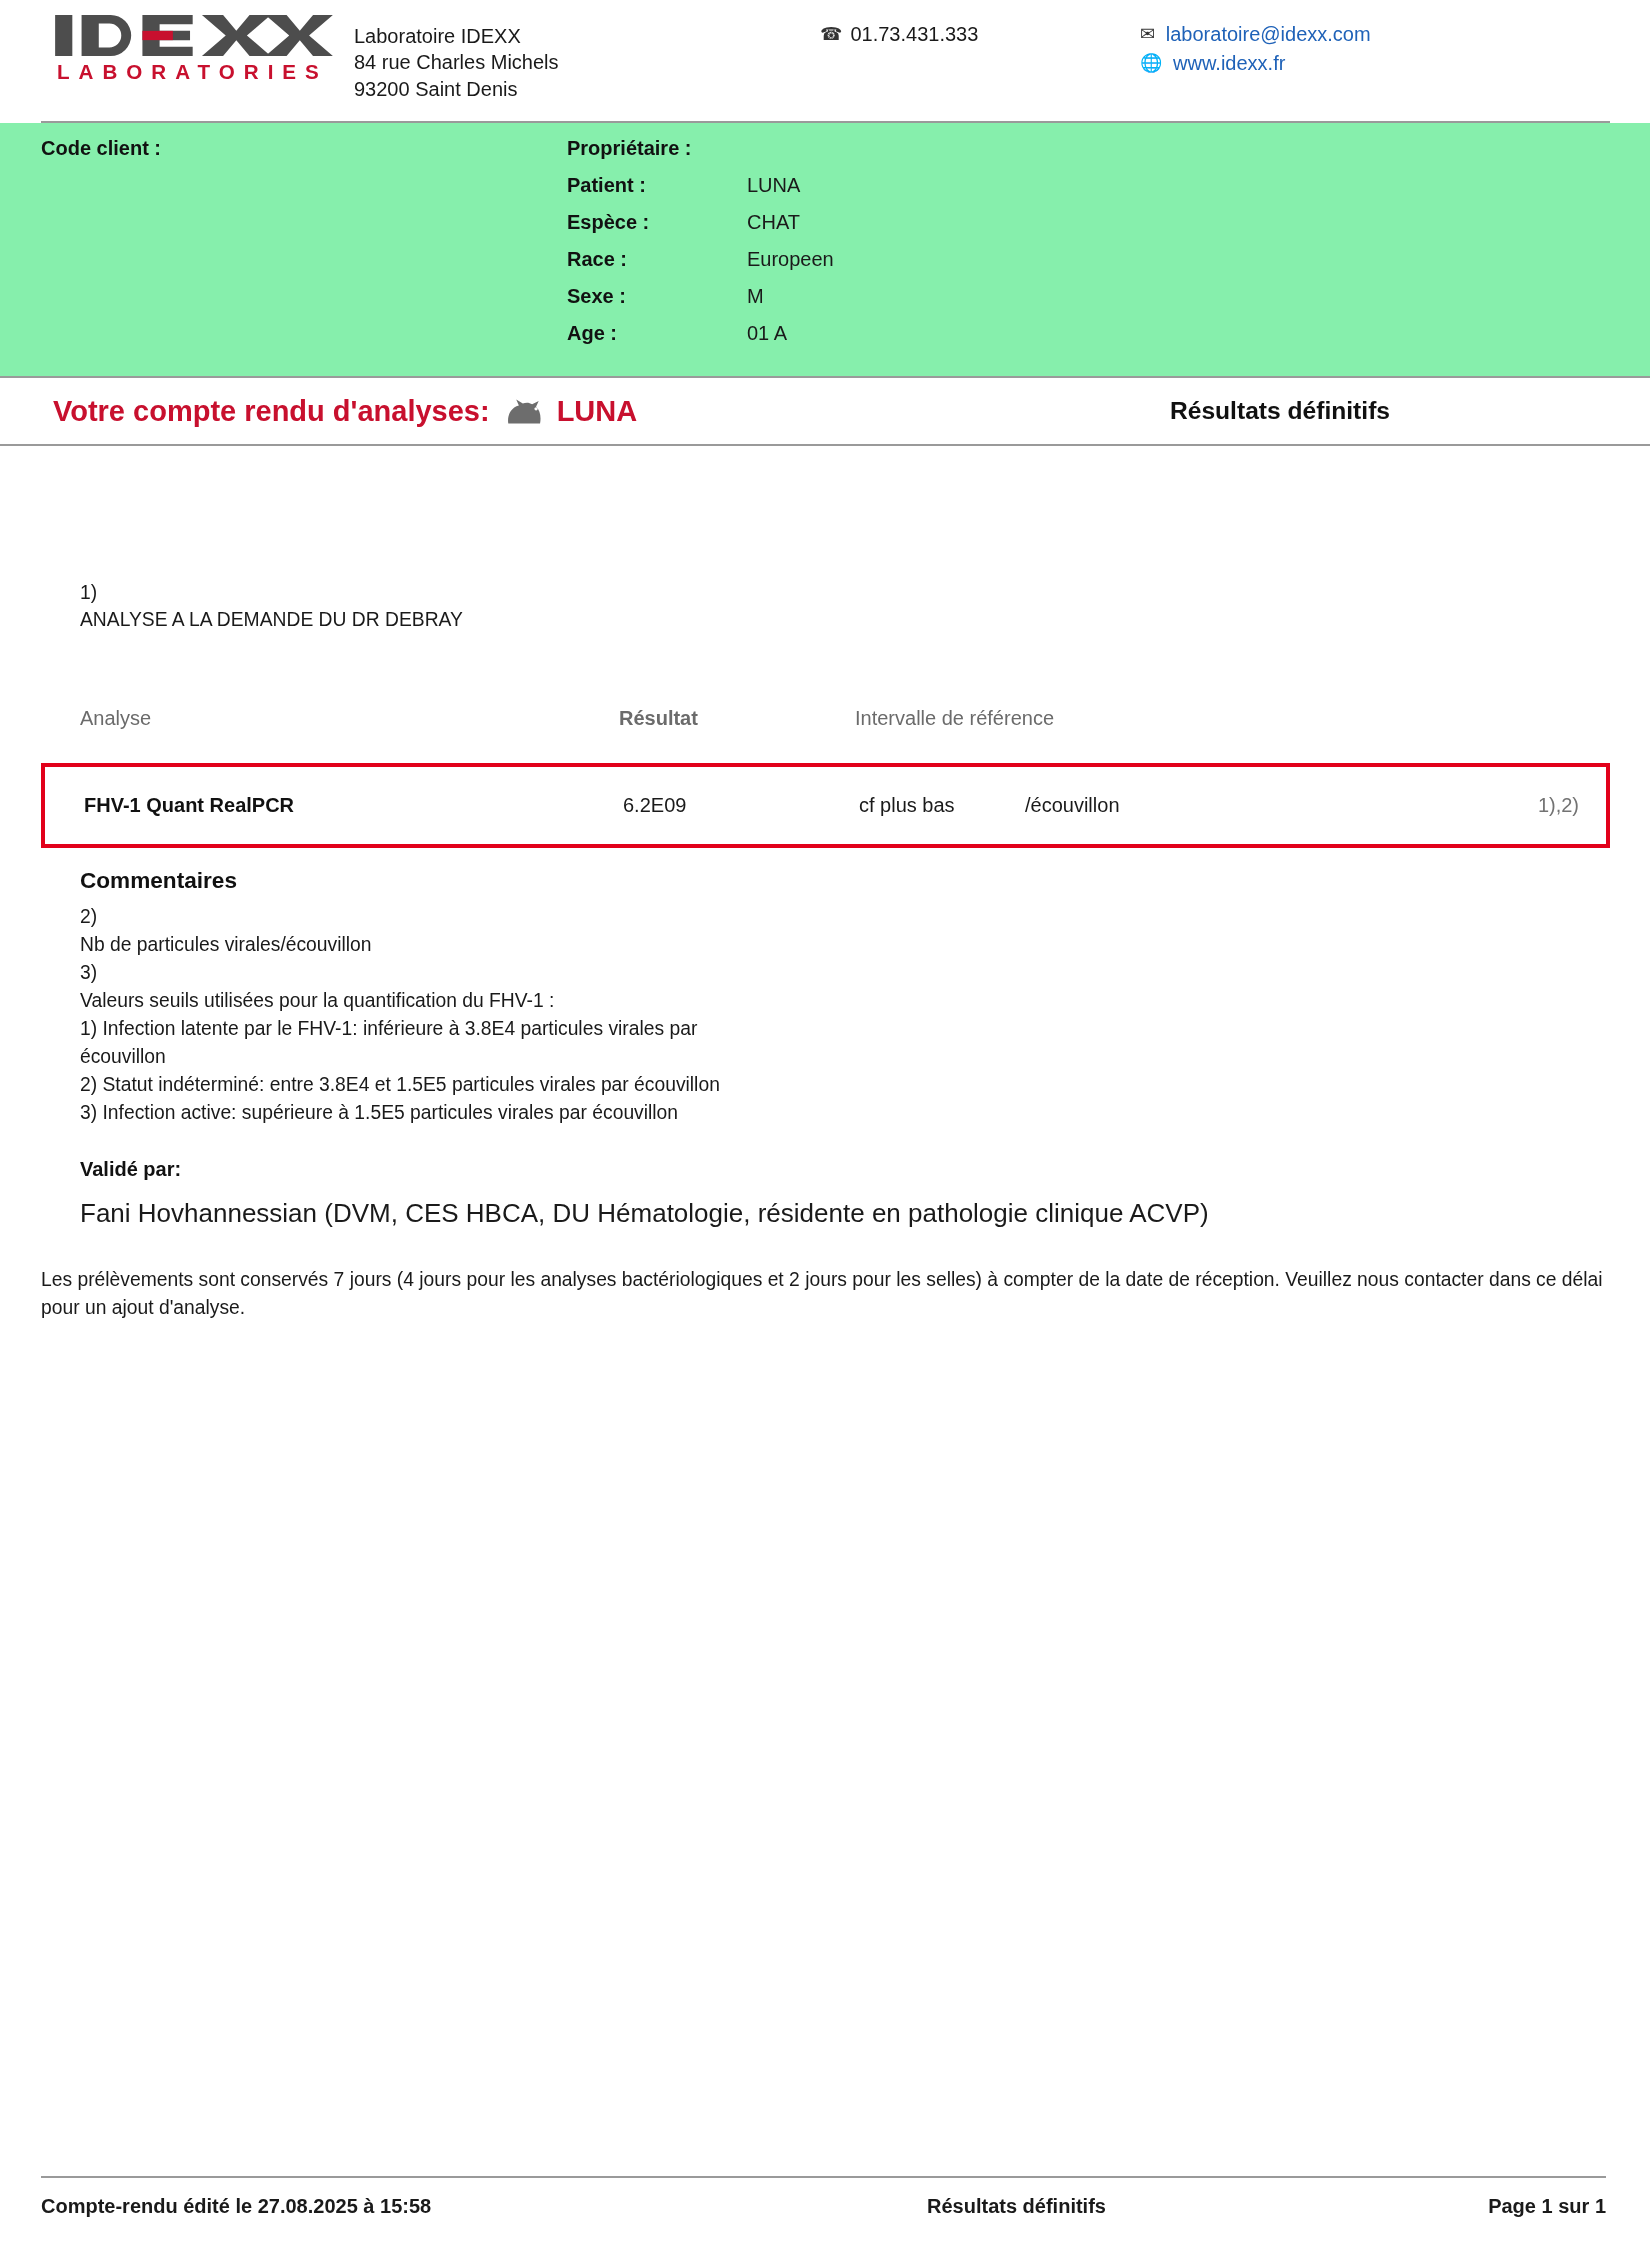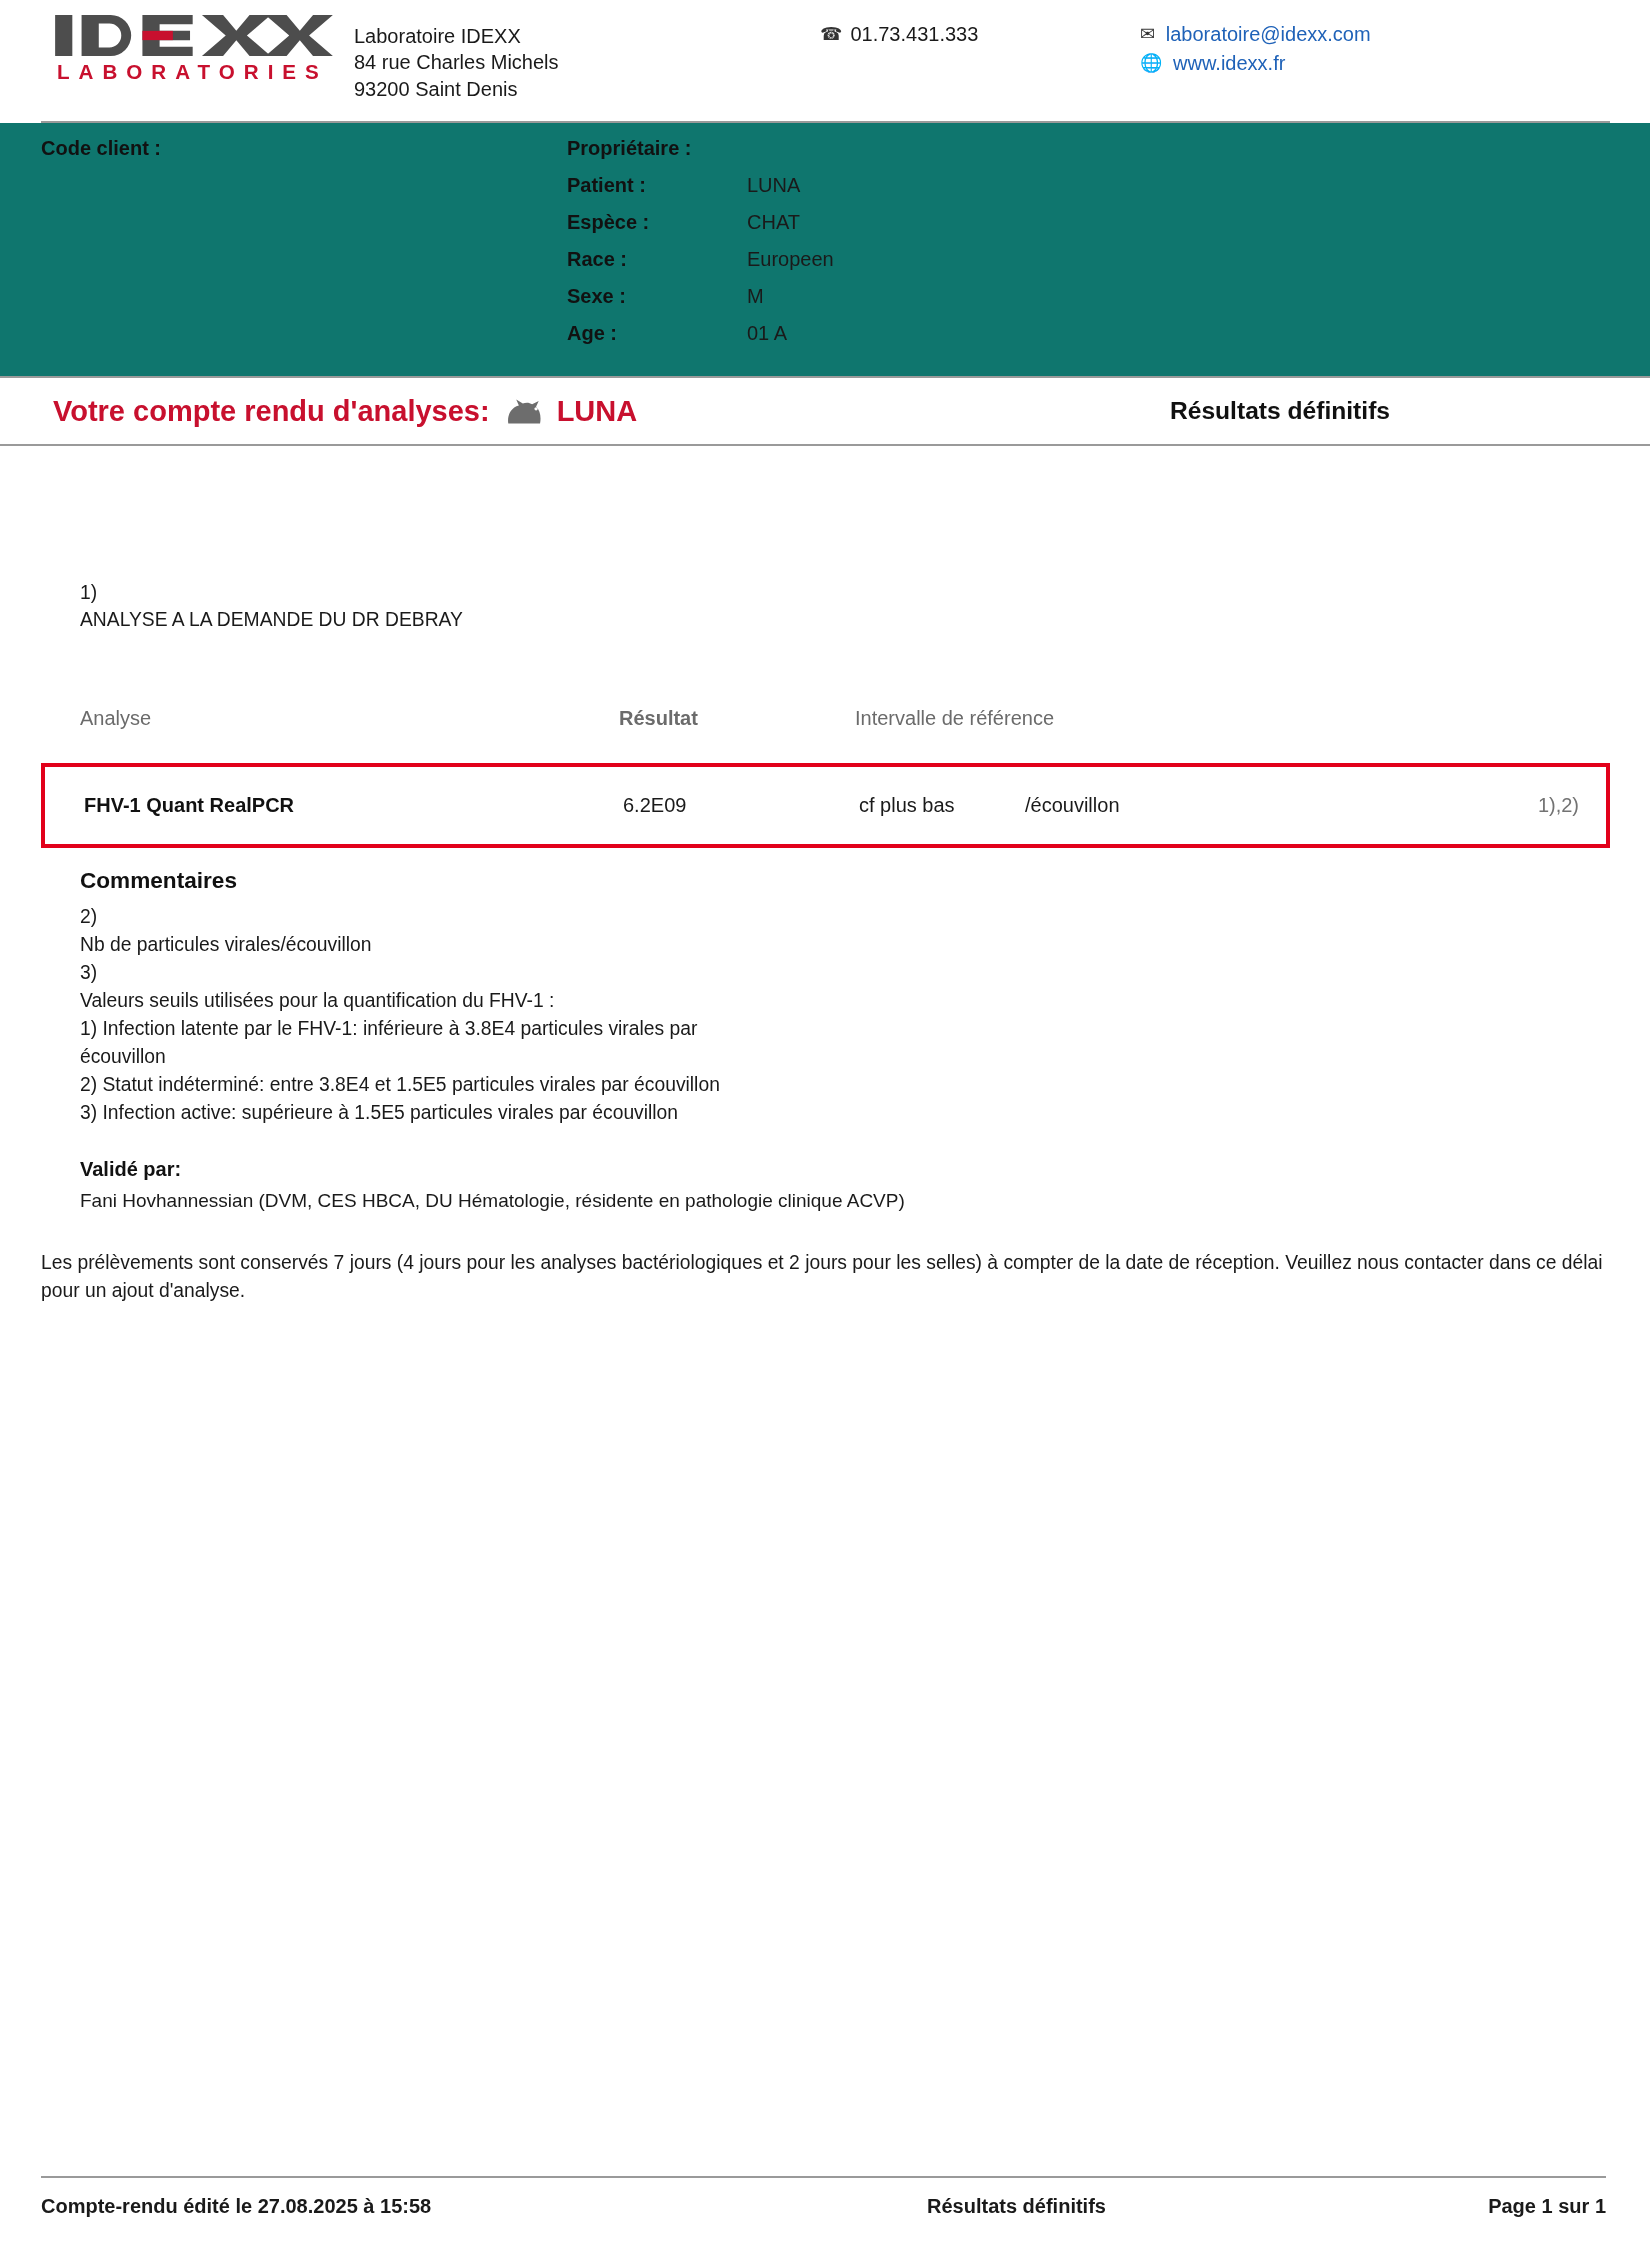--- a/index.html
+++ b/index.html
@@ -85,21 +85,21 @@
   }
   .ico {
     display: inline-block;
     color: #333;
     font-size: 18px;
     line-height: 1;
   }
 
   
   .info-band {
-    background: #0f766e;
+    background: #86efac;
     border-bottom: 2px solid #9a9a9a;
     padding: 13.3px 0 17.3px 0;
   }
   .info-grid {
     display: flex;
     box-sizing: border-box;
     padding: 0 41px;
   }
   .col-client { flex: 0 0 526px; }
   .col-patient { flex: 0 0 519px; }
@@ -228,22 +228,22 @@
 
   .validated-title {
     margin-top: 31px;
     padding-left: 39px;
     font-size: 20px;
     font-weight: bold;
     color: #111;
   }
   .validated-body {
     padding-left: 39px;
-    margin-top: 9px;
-    font-size: 19px;
+    margin-top: 17px;
+    font-size: 26px;
     color: #1a1a1a;
   }
   .conservation {
     margin-top: 37px;
     font-size: 19.3px;
     line-height: 1.45;
     color: #1a1a1a;
   }
 
   

